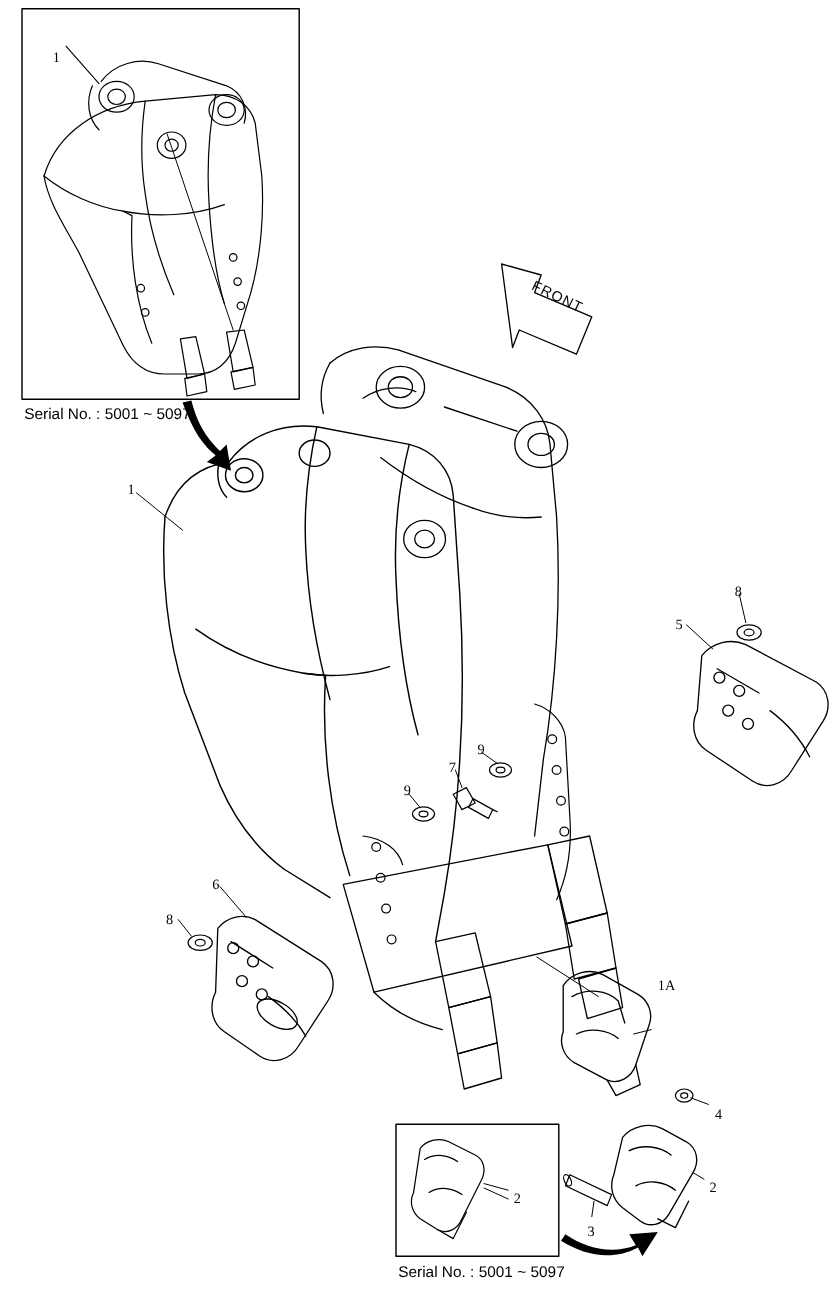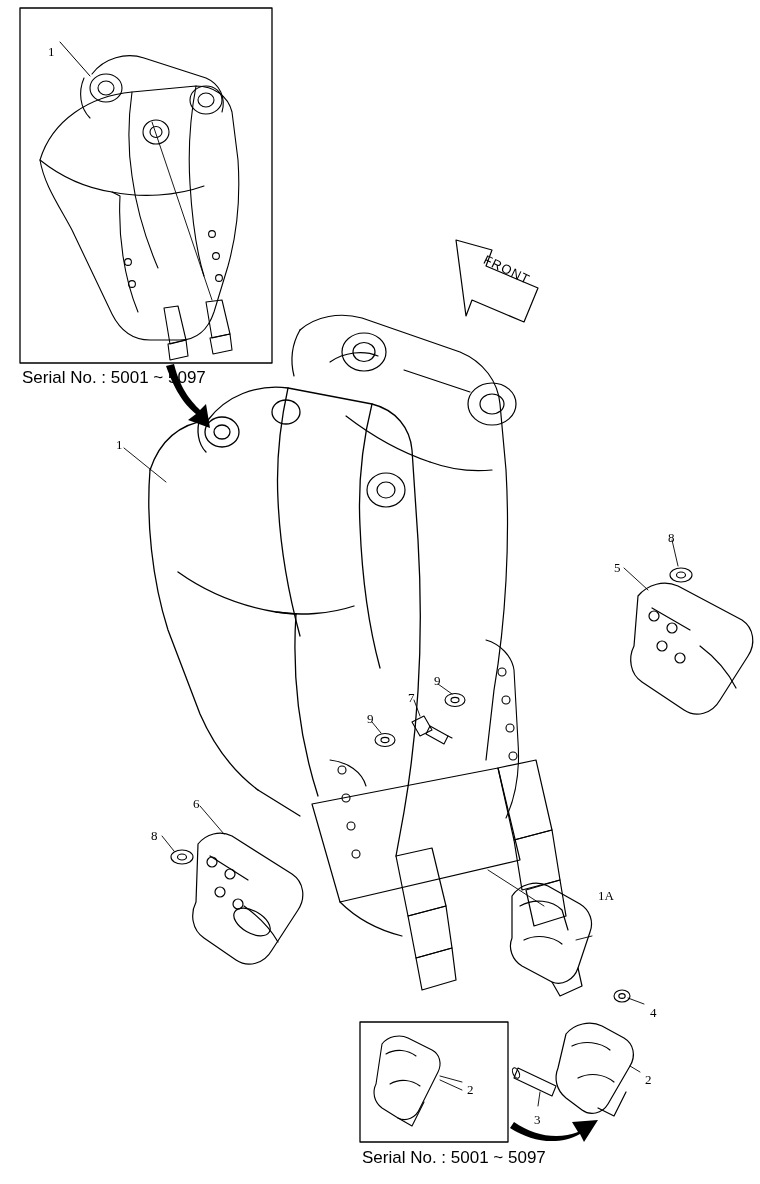--- a/index.html
+++ b/index.html
@@ -46,21 +46,21 @@
   }
   .callout {
     position: absolute;
     font-size: 13px;
     font-family: "Liberation Serif", serif;
     color: #000;
     white-space: nowrap;
   }
   .serial {
     position: absolute;
-    font-size: 17px;
+    font-size: 14px;
     font-family: "Liberation Sans", sans-serif;
     color: #000;
     white-space: nowrap;
   }
   .frontlabel {
     position: absolute;
     font-size: 13px;
     font-family: "Liberation Sans", sans-serif;
     letter-spacing: 1px;
     transform: rotate(26deg);

